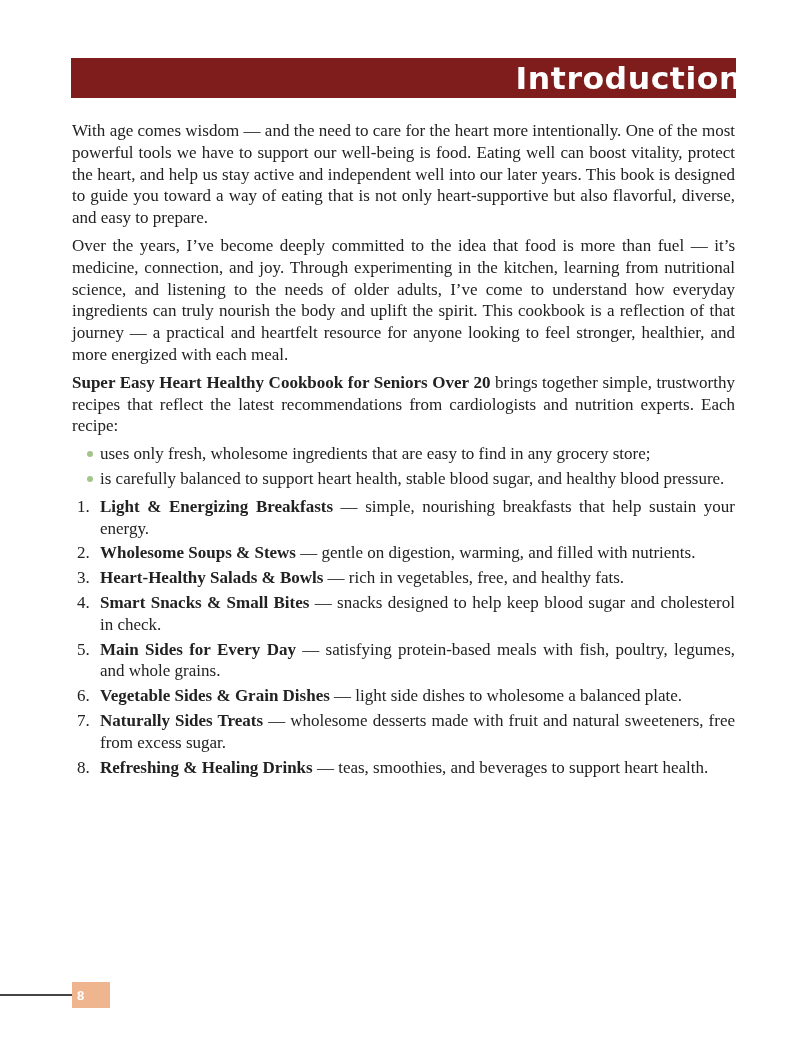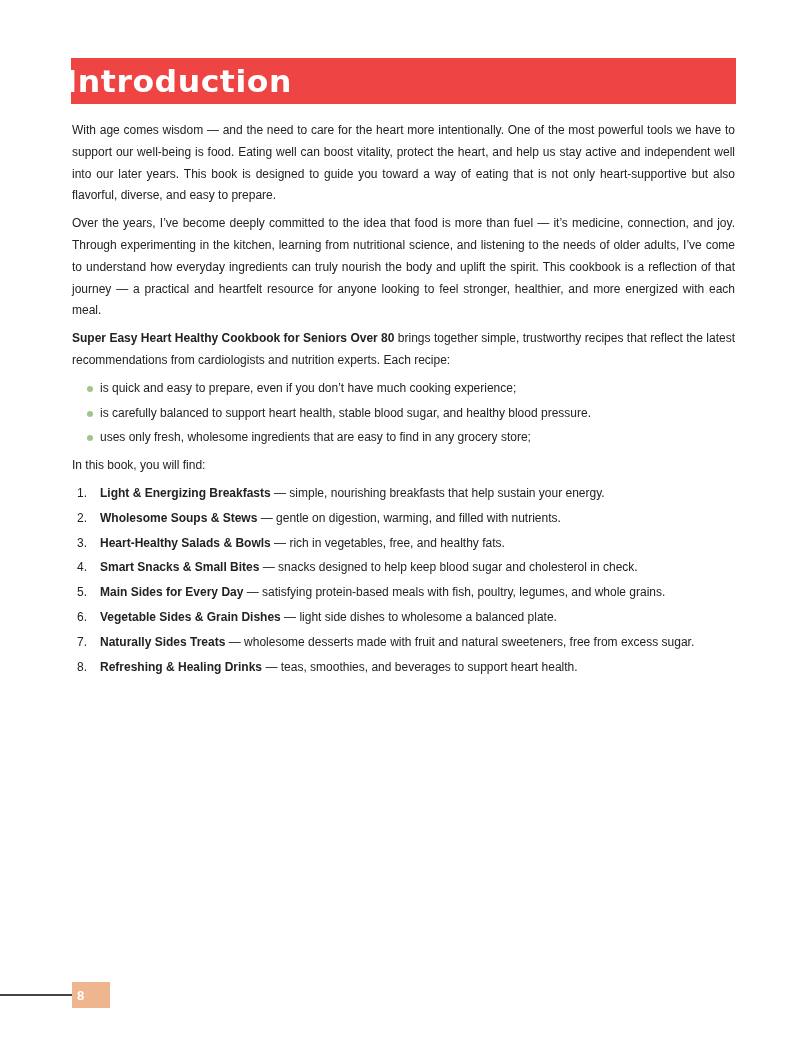--- a/index.html
+++ b/index.html
@@ -7,40 +7,41 @@
       width: 800px; height: 1043px;
       background: #ffffff;
       position: relative;
       overflow: hidden;
       font-family: "Liberation Sans", "DejaVu Sans", sans-serif;
       color: #222222;
     }
     .title-bar {
       position: absolute;
       left: 71px; top: 58px;
-      width: 665px; height: 46px;
-      background: #ef4444;
-      display: flex; align-items: center; justify-content: flex-start;
+      width: 665px; height: 40px;
+      background: #7f1d1d;
+      display: flex; align-items: center; justify-content: flex-end;
     }
     .title-bar h1 {
       margin: 0;
       font-family: "DejaVu Sans", sans-serif;
       font-weight: bold;
       font-size: 30px;
       color: #ffffff;
       letter-spacing: 0.5px;
       transform: scaleX(1.05);
     }
     .content {
       position: absolute;
       left: 72px; top: 120px;
       width: 663px;
-      font-size: 12px;
+      font-size: 17px;
       line-height: 21.8px;
       text-align: justify;
+      font-family: Liberation Serif, serif;
     }
     .content p { margin: 0 0 6px 0; }
     .content b { font-weight: bold; }
     ul.bullets {
       list-style: none;
       margin: 0 0 6px 0;
       padding: 0 0 0 28px;
     }
     ul.bullets li {
       position: relative;
@@ -87,29 +88,27 @@
 </head>
 <body>
 
 <div class="title-bar">
   <h1>Introduction</h1>
 </div>
 
 <div class="content">
   <p>With age comes wisdom — and the need to care for the heart more intentionally. One of the most powerful tools we have to support our well-being is food. Eating well can boost vitality, protect the heart, and help us stay active and independent well into our later years. This book is designed to guide you toward a way of eating that is not only heart-supportive but also flavorful, diverse, and easy to prepare.</p>
   <p>Over the years, I’ve become deeply committed to the idea that food is more than fuel — it’s medicine, connection, and joy. Through experimenting in the kitchen, learning from nutritional science, and listening to the needs of older adults, I’ve come to understand how everyday ingredients can truly nourish the body and uplift the spirit. This cookbook is a reflection of that journey — a practical and heartfelt resource for anyone looking to feel stronger, healthier, and more energized with each meal.</p>
-  <p><b>Super Easy Heart Healthy Cookbook for Seniors Over 80</b><span> brings together simple, trustworthy recipes that reflect the latest recommendations from cardiologists and nutrition experts. Each recipe:</span></p>
+  <p><b>Super Easy Heart Healthy Cookbook for Seniors Over 20</b><span> brings together simple, trustworthy recipes that reflect the latest recommendations from cardiologists and nutrition experts. Each recipe:</span></p>
 
   <ul class="bullets">
-    <li><span class="dot"></span><span>is quick and easy to prepare, even if you don’t have much cooking experience;</span></li>
+    <li><span class="dot"></span><span>uses only fresh, wholesome ingredients that are easy to find in any grocery store;</span></li>
     <li><span class="dot"></span><span>is carefully balanced to support heart health, stable blood sugar, and healthy blood pressure.</span></li>
-    <li><span class="dot"></span><span>uses only fresh, wholesome ingredients that are easy to find in any grocery store;</span></li>
   </ul>
 
-  <p>In this book, you will find:</p>
 
   <ol class="sections">
     <li><span class="num">1.</span><b>Light &amp; Energizing Breakfasts</b><span> — simple, nourishing breakfasts that help sustain your energy.</span></li>
     <li><span class="num">2.</span><b>Wholesome Soups &amp; Stews</b><span> — gentle on digestion, warming, and filled with nutrients.</span></li>
     <li><span class="num">3.</span><b>Heart-Healthy Salads &amp; Bowls</b><span> — rich in vegetables, free, and healthy fats.</span></li>
     <li><span class="num">4.</span><b>Smart Snacks &amp; Small Bites</b><span> — snacks designed to help keep blood sugar and cholesterol in check.</span></li>
     <li><span class="num">5.</span><b>Main Sides for Every Day</b><span> — satisfying protein-based meals with fish, poultry, legumes, and whole grains.</span></li>
     <li><span class="num">6.</span><b>Vegetable Sides &amp; Grain Dishes</b><span> — light side dishes to wholesome a balanced plate.</span></li>
     <li><span class="num">7.</span><b>Naturally Sides Treats</b><span> — wholesome desserts made with fruit and natural sweeteners, free from excess sugar.</span></li>
     <li><span class="num">8.</span><b>Refreshing &amp; Healing Drinks</b><span> — teas, smoothies, and beverages to support heart health.</span></li>

